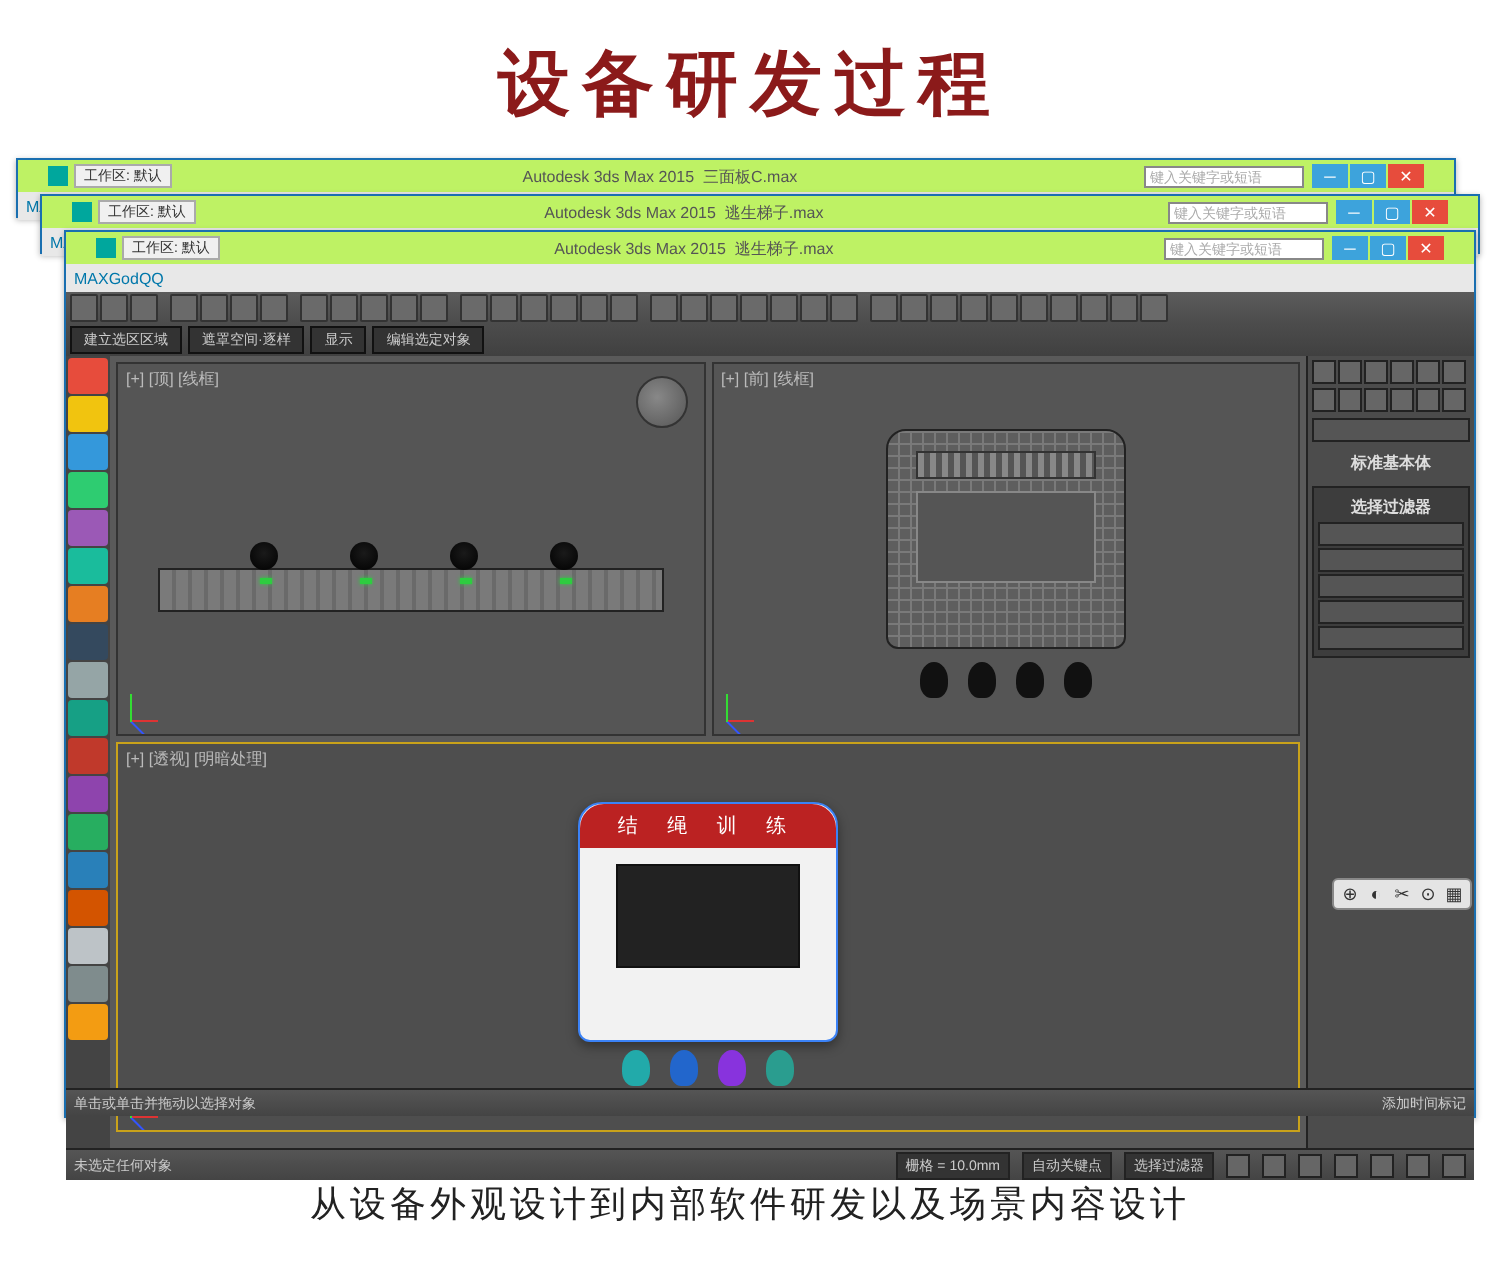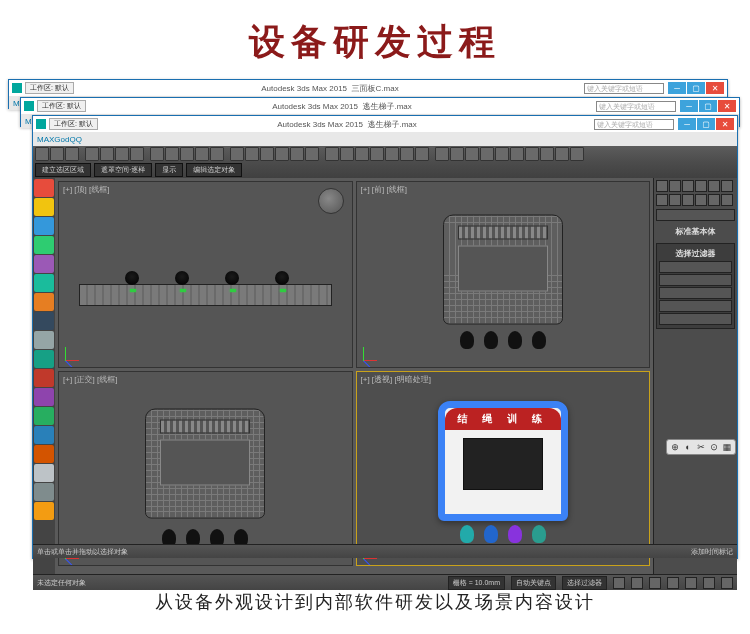--- a/index.html
+++ b/index.html
@@ -4,21 +4,21 @@
 <style>
   * { box-sizing: border-box; margin: 0; padding: 0; }
   body { width: 750px; height: 634px; background: #fff; font-family: "Microsoft YaHei", sans-serif; position: relative; overflow: hidden; }
   .page-title { text-align: center; font-size: 36px; color: #8b1a1a; font-weight: bold; padding: 18px 0 12px; letter-spacing: 6px; }
   .page-subtitle { text-align: center; font-size: 18px; color: #222; position: absolute; bottom: 20px; left: 0; right: 0; letter-spacing: 2px; }
 
   
   .stack { position: relative; width: 732px; height: 480px; margin-left: 8px; }
 
   .win { position: absolute; background: #5c5c5c; border: 1px solid #1a6fb0; box-shadow: 0 1px 3px rgba(0,0,0,.3); }
-  .win .titlebar { height: 16px; background: #ffffff; display: flex; align-items: center; font-size: 8px; color: #333; padding: 0 3px; position: relative; }
+  .win .titlebar { height: 16px; background: #bef264; display: flex; align-items: center; font-size: 8px; color: #333; padding: 0 15px; position: relative; }
   .win .titlebar .icon3ds { width: 10px; height: 10px; background: #00a79d; margin-right: 3px; }
   .win .titlebar .tbbtn { height: 12px; padding: 0 4px; border: 1px solid #aaa; margin-right: 2px; font-size: 7px; display: flex; align-items: center; background: #f0f0f0; }
   .win .titlebar .spacer { flex: 1; text-align: center; color: #555; font-size: 8px; }
   .win .titlebar .search { width: 80px; height: 11px; border: 1px solid #888; background: #fff; font-size: 7px; padding: 0 2px; color: #aaa; margin-right: 4px; }
   .win .titlebar .wbtns { display: flex; gap: 1px; }
   .win .titlebar .wbtn { width: 18px; height: 12px; display: flex; align-items: center; justify-content: center; font-size: 8px; color: #fff; }
   .wbtn.min { background: #3da3dc; } .wbtn.max { background: #3da3dc; } .wbtn.close { background: #e74c3c; }
 
   .menubar { height: 14px; background: #e8e8e8; display: flex; align-items: center; padding: 0 4px; gap: 8px; font-size: 8px; color: #333; }
   .toolrow { height: 16px; background: linear-gradient(#5c5c5c,#4c4c4c); display: flex; align-items: center; padding: 0 2px; gap: 1px; }
@@ -64,21 +64,21 @@
   .cabinet { width: 120px; height: 110px; background: #666; border: 1px solid #222; border-radius: 10px 10px 6px 6px; position: absolute; left: 50%; top: 50%; transform: translate(-50%,-55%); }
   .cabinet.wire { background: repeating-linear-gradient(0deg, transparent 0 5px, #7a7a7a 5px 6px), repeating-linear-gradient(90deg, transparent 0 5px, #7a7a7a 5px 6px); background-color: #5e5e5e; }
   .cabinet .screen { position: absolute; left: 14px; right: 14px; top: 30px; height: 46px; background: #333; border: 1px solid #111; }
   .cabinet.wire .screen { background: #555; border: 1px solid #888; }
   .cabinet .topvent { position: absolute; left: 14px; right: 14px; top: 10px; height: 14px; background: repeating-linear-gradient(90deg,#888 0 3px,#555 3px 6px); border: 1px solid #333; }
   .ropes { position: absolute; left: 50%; transform: translateX(-50%); bottom: 6px; display: flex; gap: 10px; }
   .rope { width: 14px; height: 18px; border-radius: 50% 50% 40% 40%; }
   .rope.black { background: #111; }
   .rope.c1 { background: #2aa; } .rope.c2 { background: #26c; } .rope.c3 { background: #83d; } .rope.c4 { background: #2a9d8f; }
 
-  .cab-persp { width: 130px; height: 120px; background: #f2f2f2; border: 7px solid #3b82f6; border-radius: 12px 12px 6px 6px; position: absolute; left: 50%; top: 46%; transform: translate(-50%,-50%); box-shadow: 0 2px 6px rgba(0,0,0,.4); font-weight: bold; }
+  .cab-persp { width: 130px; height: 120px; background: #f2f2f2; border: 1px solid #3b82f6; border-radius: 12px 12px 6px 6px; position: absolute; left: 50%; top: 46%; transform: translate(-50%,-50%); box-shadow: 0 2px 6px rgba(0,0,0,.4); }
   .cab-persp .hdr { height: 22px; background: #b22; border-radius: 12px 12px 0 0; color: #fff; font-size: 10px; display: flex; align-items: center; justify-content: center; letter-spacing: 6px; }
   .cab-persp .scr { position: absolute; left: 18px; right: 18px; top: 30px; height: 52px; background: #222; border: 1px solid #111; }
 
   .bottombar { position: absolute; left: 0; right: 0; bottom: 0; height: 14px; background: linear-gradient(#555,#444); border-top: 1px solid #222; font-size: 7px; color: #ccc; display: flex; align-items: center; padding: 0 4px; }
 
   .subtoolrow { height: 16px; background: linear-gradient(#4c4c4c,#404040); display: flex; align-items: center; padding: 0 2px; gap: 3px; font-size: 7px; color: #ccc; }
   .subtoolrow .pill { background: #333; padding: 1px 6px; border: 1px solid #111; }
 
   .floaticons { position: absolute; right: 4px; top: 360px; display: flex; gap: 1px; padding: 1px 2px; background: rgba(255,255,255,.85); border: 1px solid #888; border-radius: 3px; z-index: 50; }
   .floaticons .fi { width: 12px; height: 12px; font-size: 9px; display: flex; align-items: center; justify-content: center; color: #333; }
@@ -243,36 +243,20 @@
               <div class="rope black"></div>
               <div class="rope black"></div>
             </div>
             <div class="axis">
                 <div class="z"></div>
               </div>
           </div>
         </div>
         <div class="vrow">
 
-          <div class="vport">
-            <div class="vlabel">[+] [正交] [线框]</div>
-            <div class="cabinet wire">
-              <div class="topvent"></div>
-              <div class="screen"></div>
-            </div>
-            <div class="ropes" style="bottom:18px;">
-              <div class="rope black"></div>
-              <div class="rope black"></div>
-              <div class="rope black"></div>
-              <div class="rope black"></div>
-            </div>
-            <div class="axis">
-                <div class="z"></div>
-              </div>
-          </div>
 
           <div class="vport active" style="background:#4e4e4e;text-align:center;">
             <div class="vlabel">[+] [透视] [明暗处理]</div>
             <div class="cab-persp">
               <div class="hdr">结 绳 训 练</div>
               <div class="scr"></div>
             </div>
             <div class="ropes" style="bottom:22px;">
               <div class="rope c1"></div>
               <div class="rope c2"></div>

